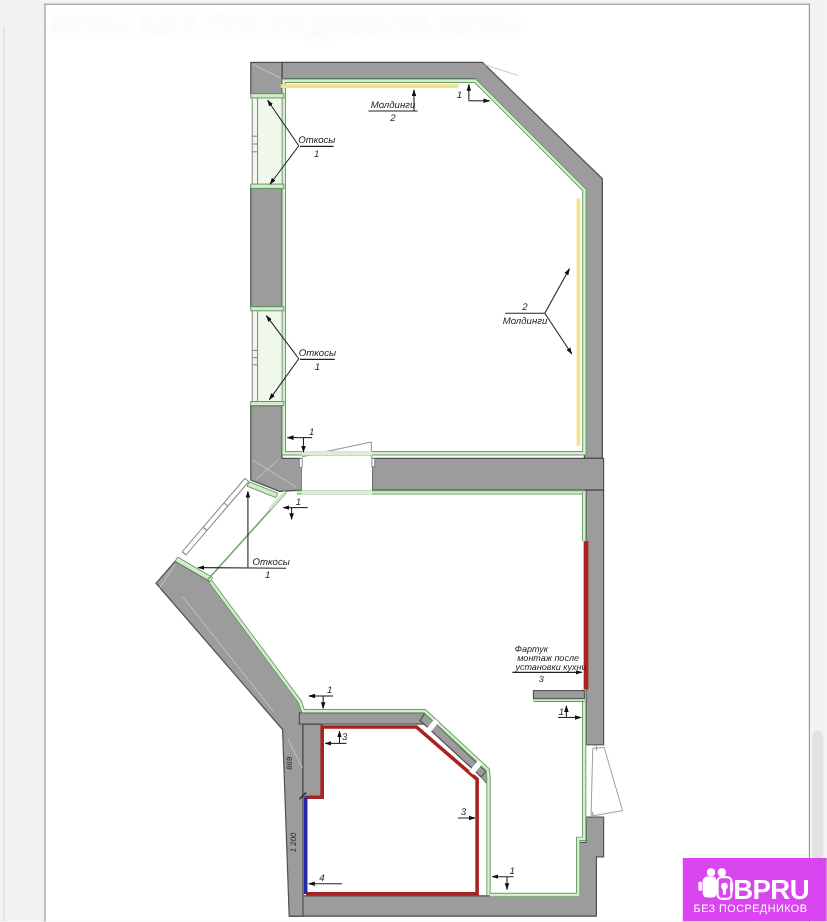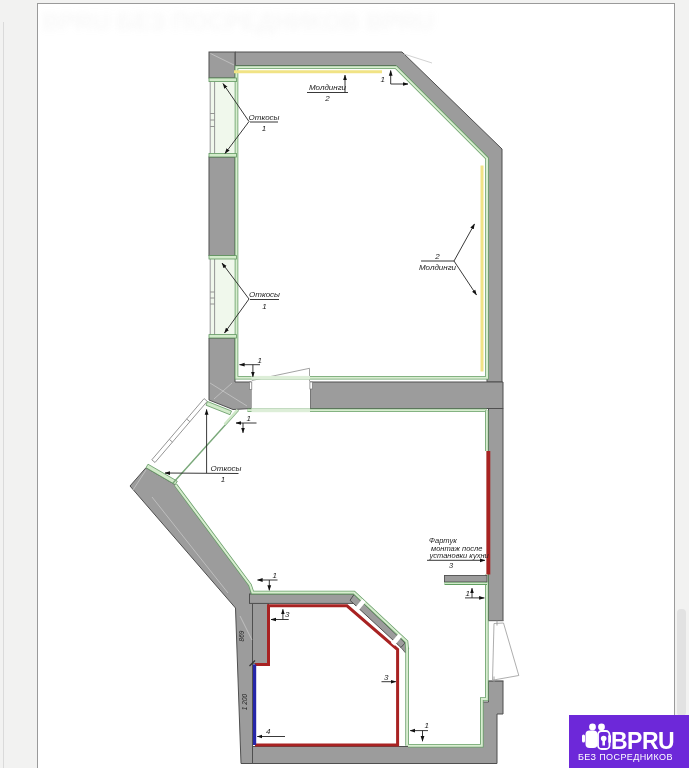--- a/index.html
+++ b/index.html
@@ -4,21 +4,21 @@
 <style>
   html,body{margin:0;padding:0;}
   body{width:689px;height:768px;background:#f2f2f1;position:relative;overflow:hidden;
        font-family:"Liberation Sans", sans-serif;}
   .page{position:absolute;left:37px;top:3px;width:636px;height:765px;background:#ffffff;
         border-left:1px solid #9a9a9a;border-top:1px solid #9a9a9a;border-right:1px solid #9a9a9a;}
   .wm{position:absolute;left:42px;top:8px;width:520px;height:30px;color:rgba(165,165,165,0.08);
       font-size:24px;font-weight:bold;filter:blur(3px);white-space:nowrap;overflow:hidden;}
   svg{position:absolute;left:0;top:0;}
   .scrollthumb{position:absolute;left:677px;top:609px;width:8.5px;height:107px;background:#e2e2e2;border-radius:4px;}
-  .logo{position:absolute;left:569px;top:715px;width:120px;height:53px;background:#6d28d9;}
+  .logo{position:absolute;left:569px;top:715px;width:120px;height:53px;background:#d946ef;}
   .logo .bpru{position:absolute;left:42px;top:13px;color:#ffffff;font-size:23px;font-weight:bold;letter-spacing:-0.5px;}
   .logo .sub{position:absolute;left:9px;top:36.5px;color:#ffffff;font-size:9px;font-weight:normal;letter-spacing:0.4px;white-space:nowrap;}
 </style>
 </head>
 <body>
 
 <div style="position:absolute;left:3px;top:22px;width:1px;height:746px;background:#dadada;"></div>
 
 <div class="page"></div>
 

